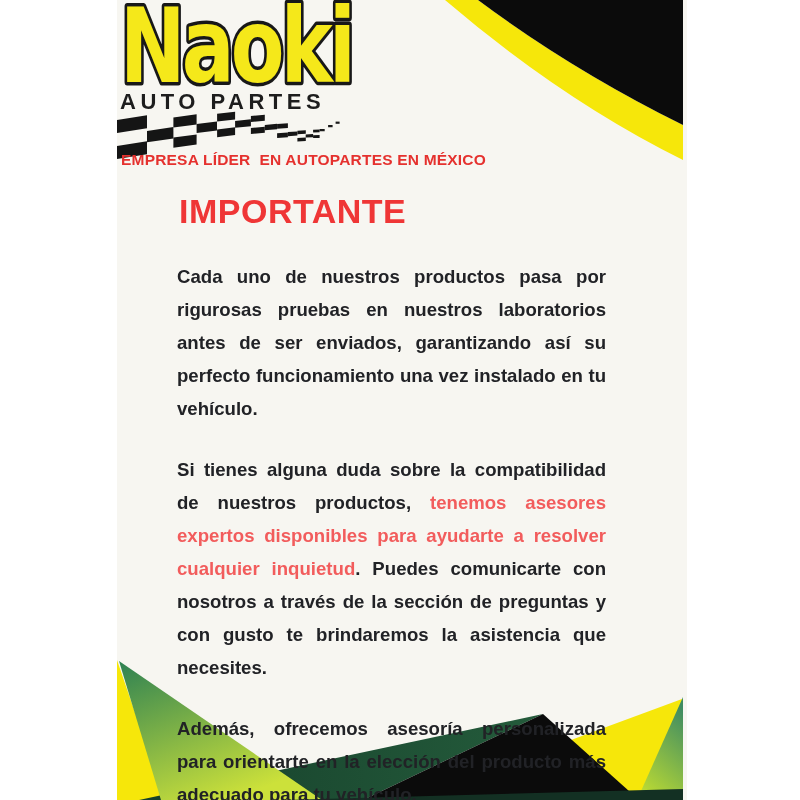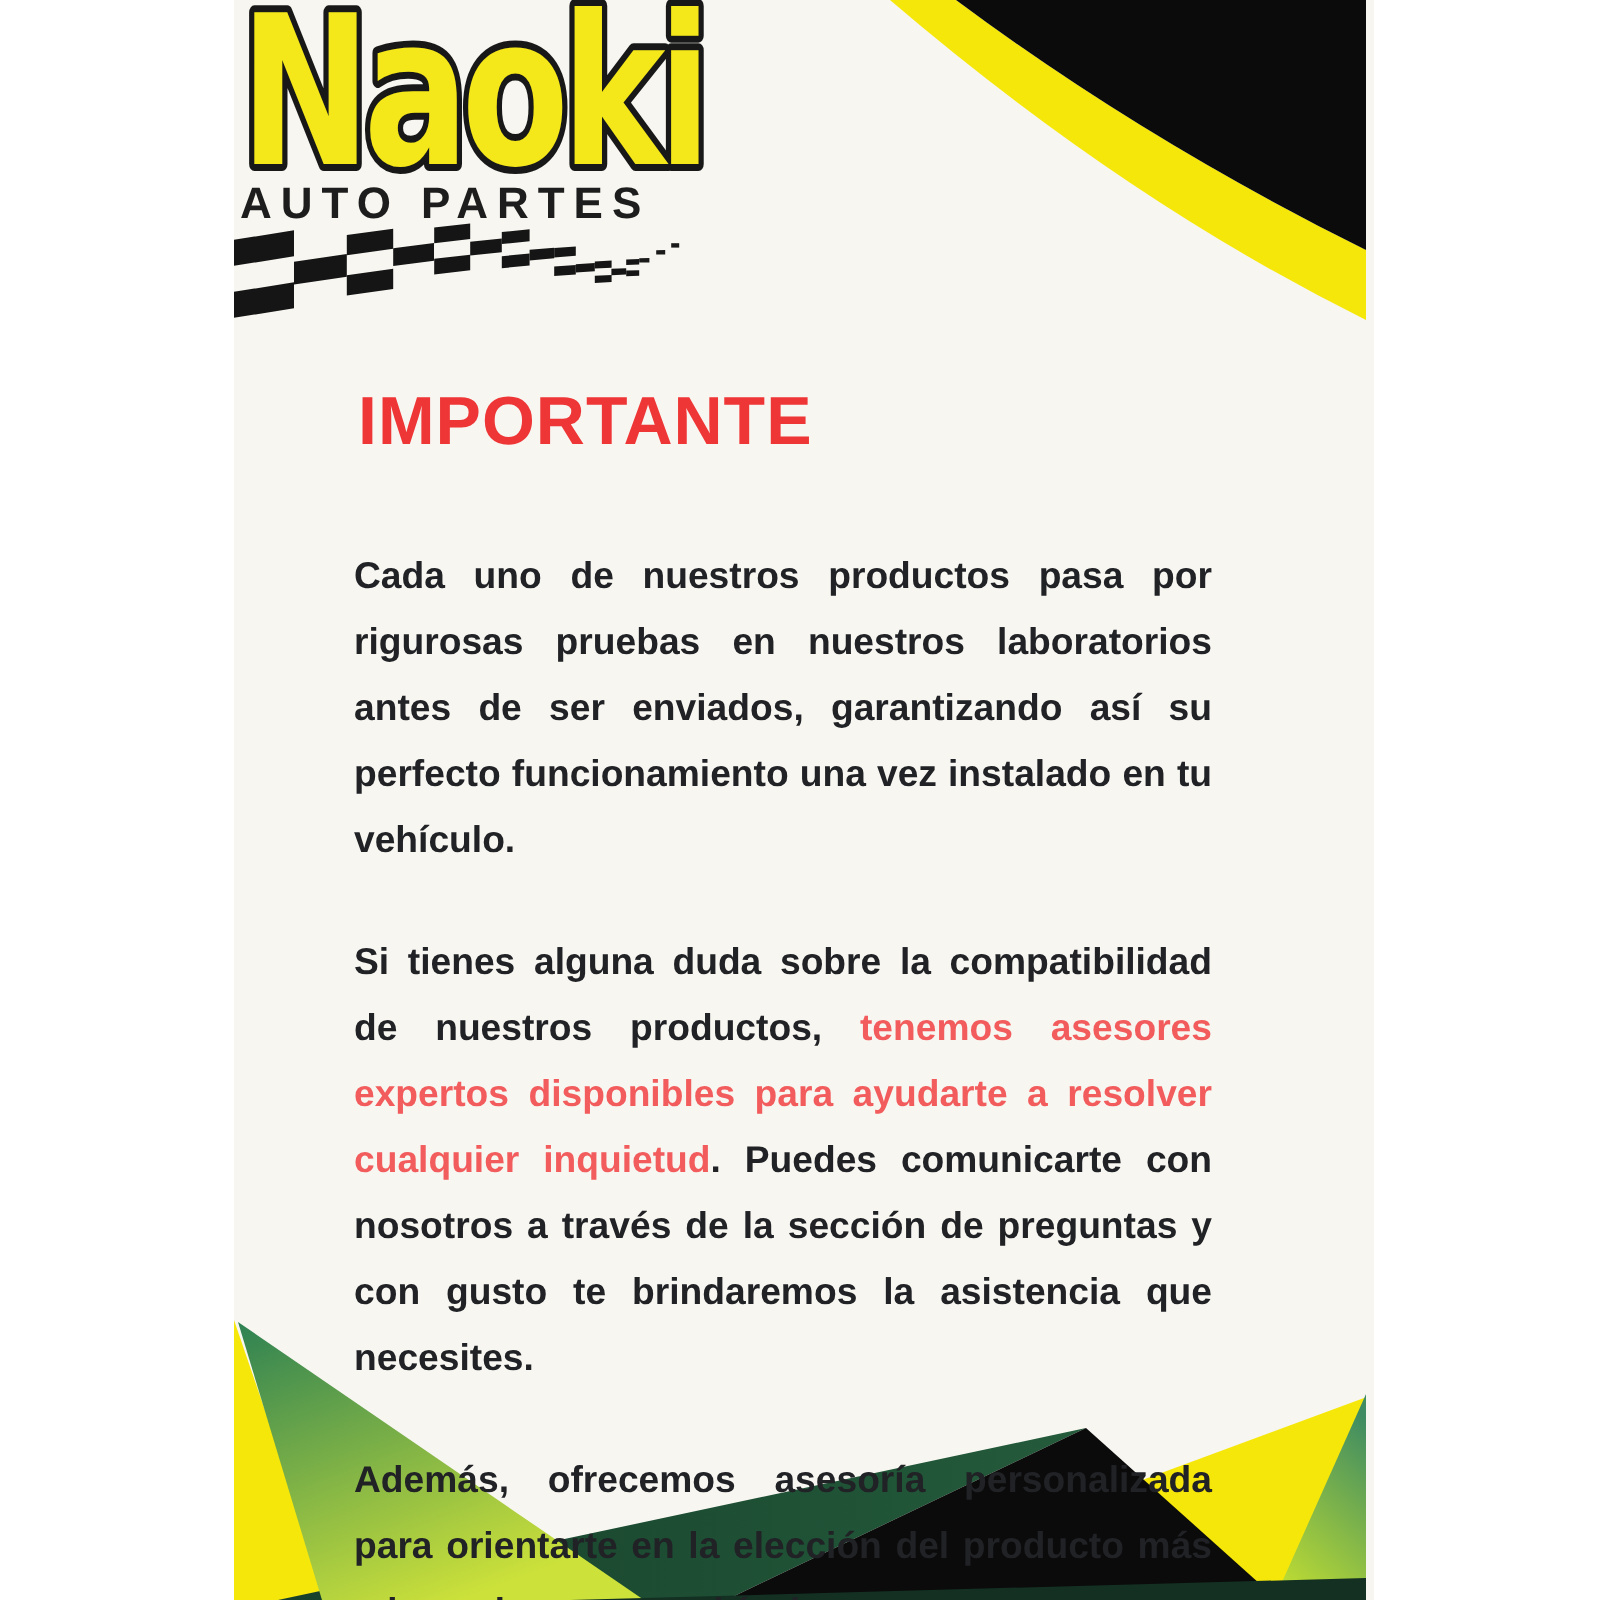--- a/index.html
+++ b/index.html
@@ -15,21 +15,21 @@
               stroke:#181818;stroke-width:7px;stroke-linejoin:round;paint-order:stroke;
               letter-spacing:-5px;}
   .subtitle{position:absolute;left:3px;top:89px;font-size:22px;font-weight:bold;
             color:#1d1d1d;letter-spacing:4.5px;white-space:pre;}
   .flag-svg{position:absolute;left:0;top:111px;}
   .tagline{position:absolute;left:4px;top:151px;font-size:15.5px;font-weight:bold;
            color:#e5312e;letter-spacing:0.2px;white-space:pre;}
 
   
   .content{position:absolute;left:60px;top:192px;width:447px;}
-  .heading{margin:0 0 40px 2px;font-size:34px;font-weight:bold;color:#ef3636;
+  .heading{margin:0 0 29px 2px;font-size:34px;font-weight:bold;color:#ef3636;
            letter-spacing:0.5px;}
   .para{margin:0 18px 28px 0;font-size:18.6px;line-height:33px;font-weight:bold;
         color:#212226;text-align:justify;text-align-last:left;}
   .para .hl{color:#f25c5c;}
 </style>
 </head>
 <body>
 
 <div class="canvas">
   <div class="strip">
@@ -118,20 +118,21 @@
           <g transform="translate(202.6 19.3) skewY(-1.2)">
             <rect x="0" y="-1.2" width="5.1" height="2.2" fill="#1a1a1a"></rect>
           </g>
           <g transform="translate(211.1 15.2) skewY(-0.6)">
             <rect x="0" y="-1.1" width="4.5" height="2.2" fill="#1a1a1a"></rect>
           </g>
           <g transform="translate(218.6 11.6) skewY(0.0)">
             <rect x="0" y="-1.0" width="4.0" height="2.2" fill="#1a1a1a"></rect>
           </g>
         </svg>
+      <div class="tagline">EMPRESA LÍDER  EN AUTOPARTES EN MÉXICO</div>
     </div>
 
     <div class="content">
       <h1 class="heading">IMPORTANTE</h1>
       <p class="para">Cada uno de nuestros productos pasa por rigurosas pruebas en nuestros laboratorios antes de ser enviados, garantizando así su perfecto funcionamiento una vez instalado en tu vehículo.</p>
       <p class="para"><span>Si tienes alguna duda sobre la compatibilidad de nuestros productos, </span><span class="hl">tenemos asesores expertos disponibles para ayudarte a resolver cualquier inquietud</span><span>. Puedes comunicarte con nosotros a través de la sección de preguntas y con gusto te brindaremos la asistencia que necesites.</span></p>
       <p class="para">Además, ofrecemos asesoría personalizada para orientarte en la elección del producto más adecuado para tu vehículo.</p>
     </div>
 
   </div>

